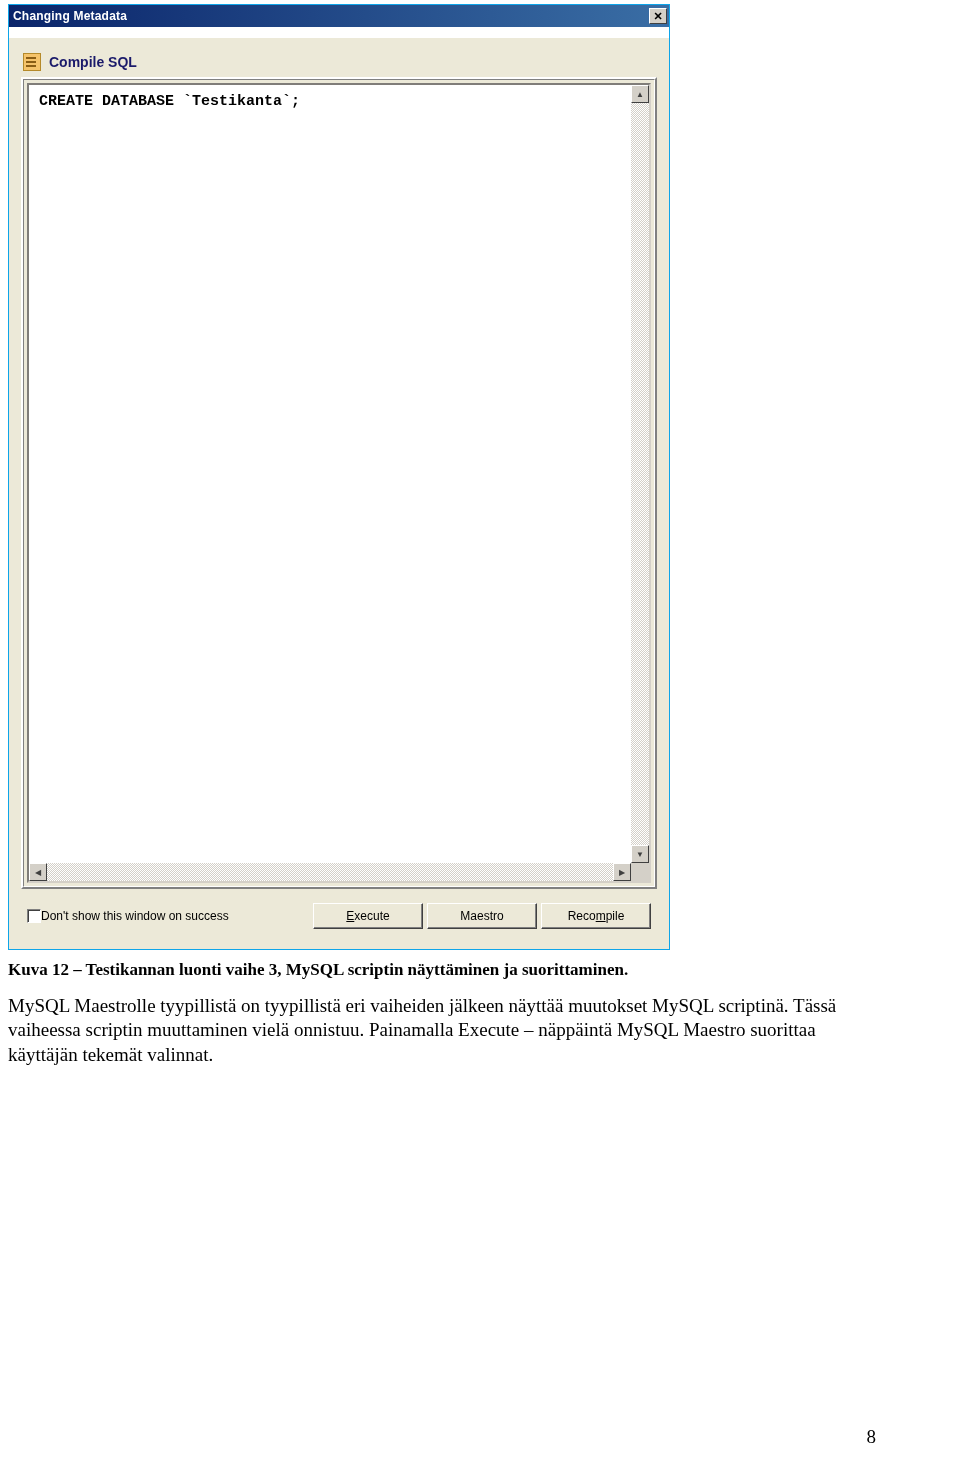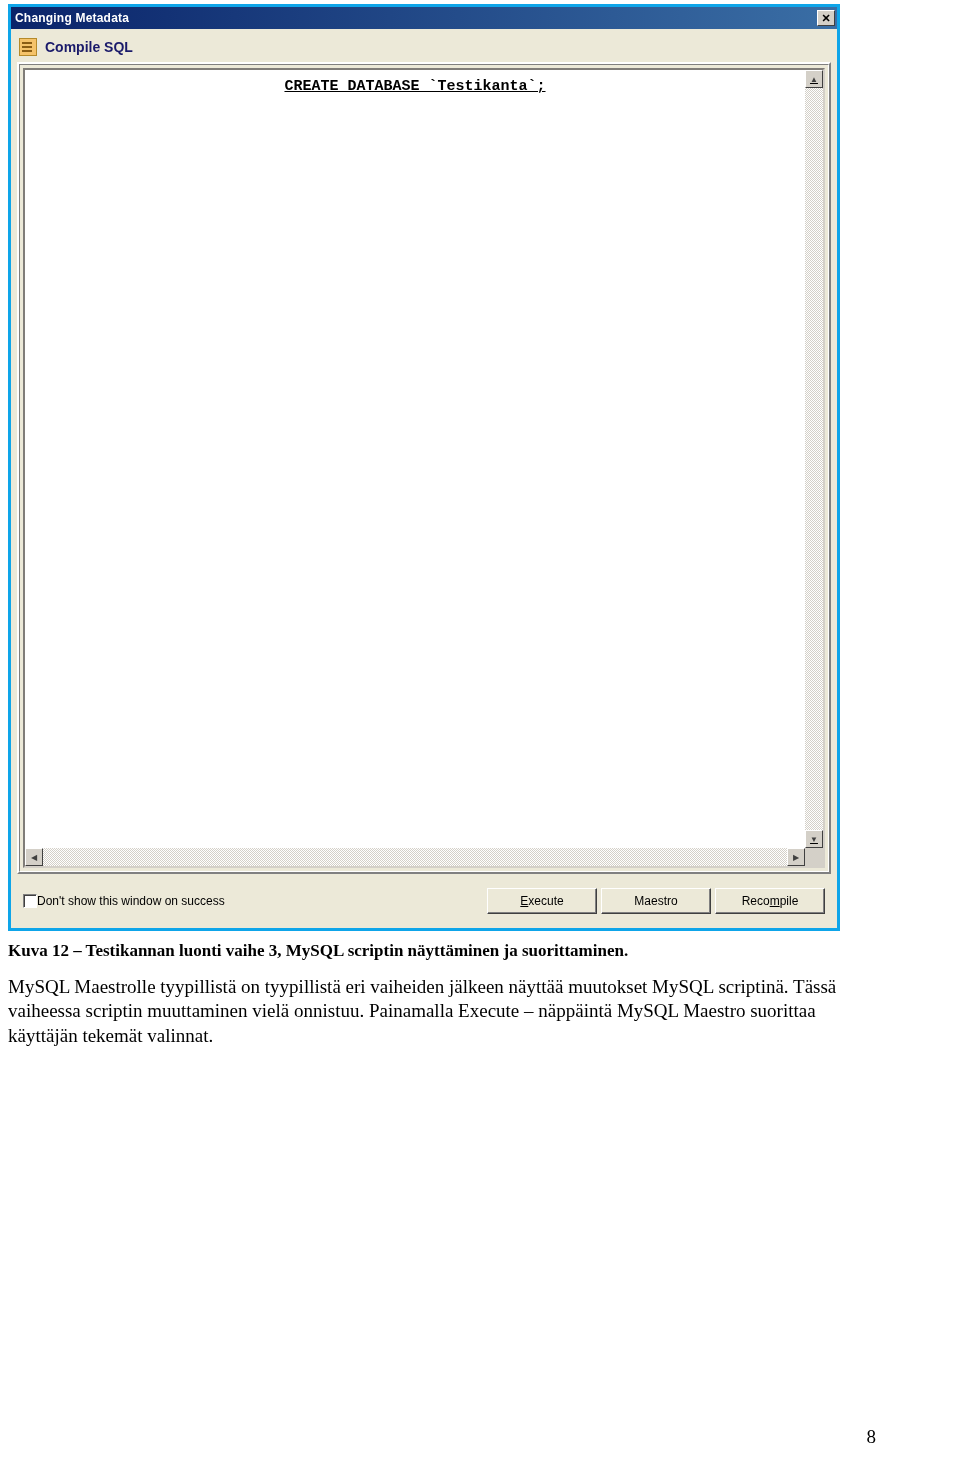--- a/index.html
+++ b/index.html
@@ -6,24 +6,23 @@
       box-sizing: border-box;
       margin: 0;
       padding: 0;
     }
     body {
       font-family: "Times New Roman", serif;
       background: #ffffff;
       width: 960px;
     }
     .dialog {
-      width: 832px;
+      width: 662px;
       margin: 4px 0 0 8px;
-      border: 3px solid #0ea5e9;
-      text-align: center;
+      border: 1px solid #0ea5e9;
     }
     .titlebar {
       background: linear-gradient(to right, #0a246a, #3a6ea5);
       color: #fff;
       display: flex;
       align-items: center;
       justify-content: space-between;
       height: 22px;
       padding: 0 2px 0 4px;
       font-family: Tahoma, Arial, sans-serif;
@@ -44,21 +43,22 @@
       align-items: center;
       justify-content: center;
       font-family: Arial, sans-serif;
       font-size: 11px;
       font-weight: bold;
       color: #000;
       cursor: pointer;
     }
     .dialog-body {
       background: #ece9d8;
-      padding: 6px;
+      padding: 12px;
+      margin-top: 11px;
     }
     .section-title {
       display: flex;
       align-items: center;
       font-family: Tahoma, Arial, sans-serif;
       font-size: 14px;
       font-weight: bold;
       color: #1a1a6a;
       padding: 3px 2px 6px 2px;
     }
@@ -97,21 +97,20 @@
       background: #fff;
       border: 2px inset #d4d0c8;
       height: 800px;
       position: relative;
       display: flex;
       flex-direction: column;
     }
     .code-area {
       flex: 1;
       display: flex;
-      text-decoration: underline;
     }
     .code-text {
       flex: 1;
       font-family: "Courier New", monospace;
       font-size: 15px;
       font-weight: bold;
       color: #000;
       padding: 8px 10px;
       white-space: pre;
       overflow: hidden;

